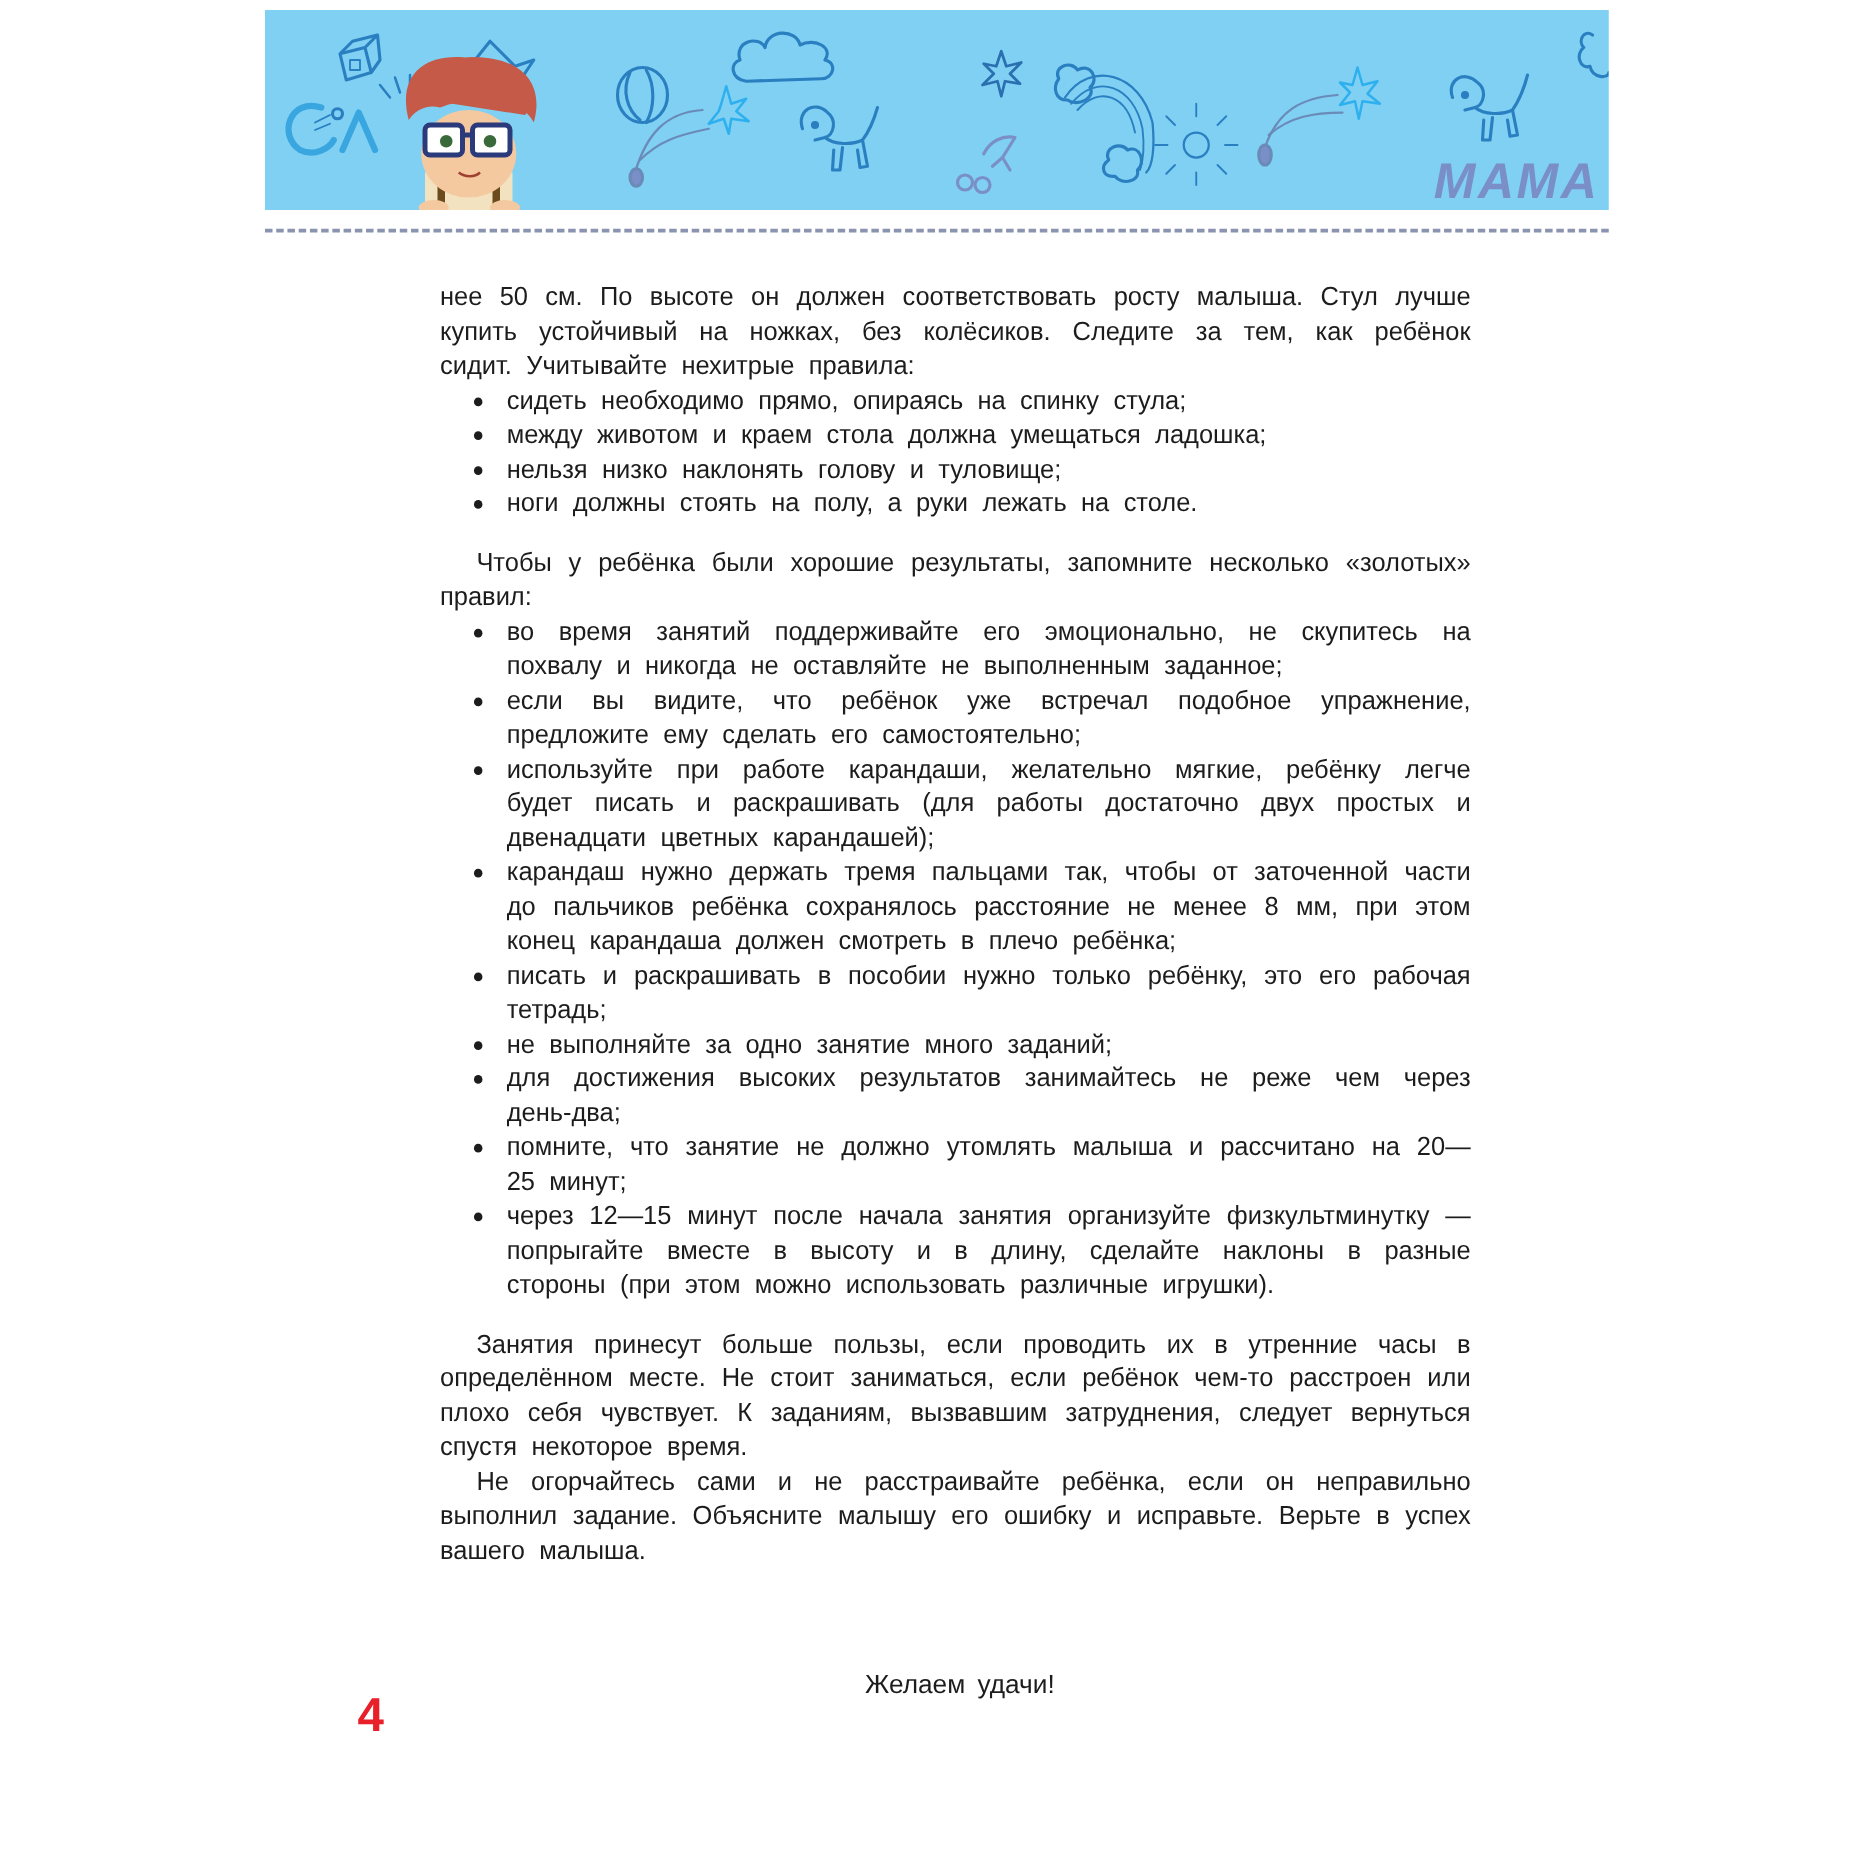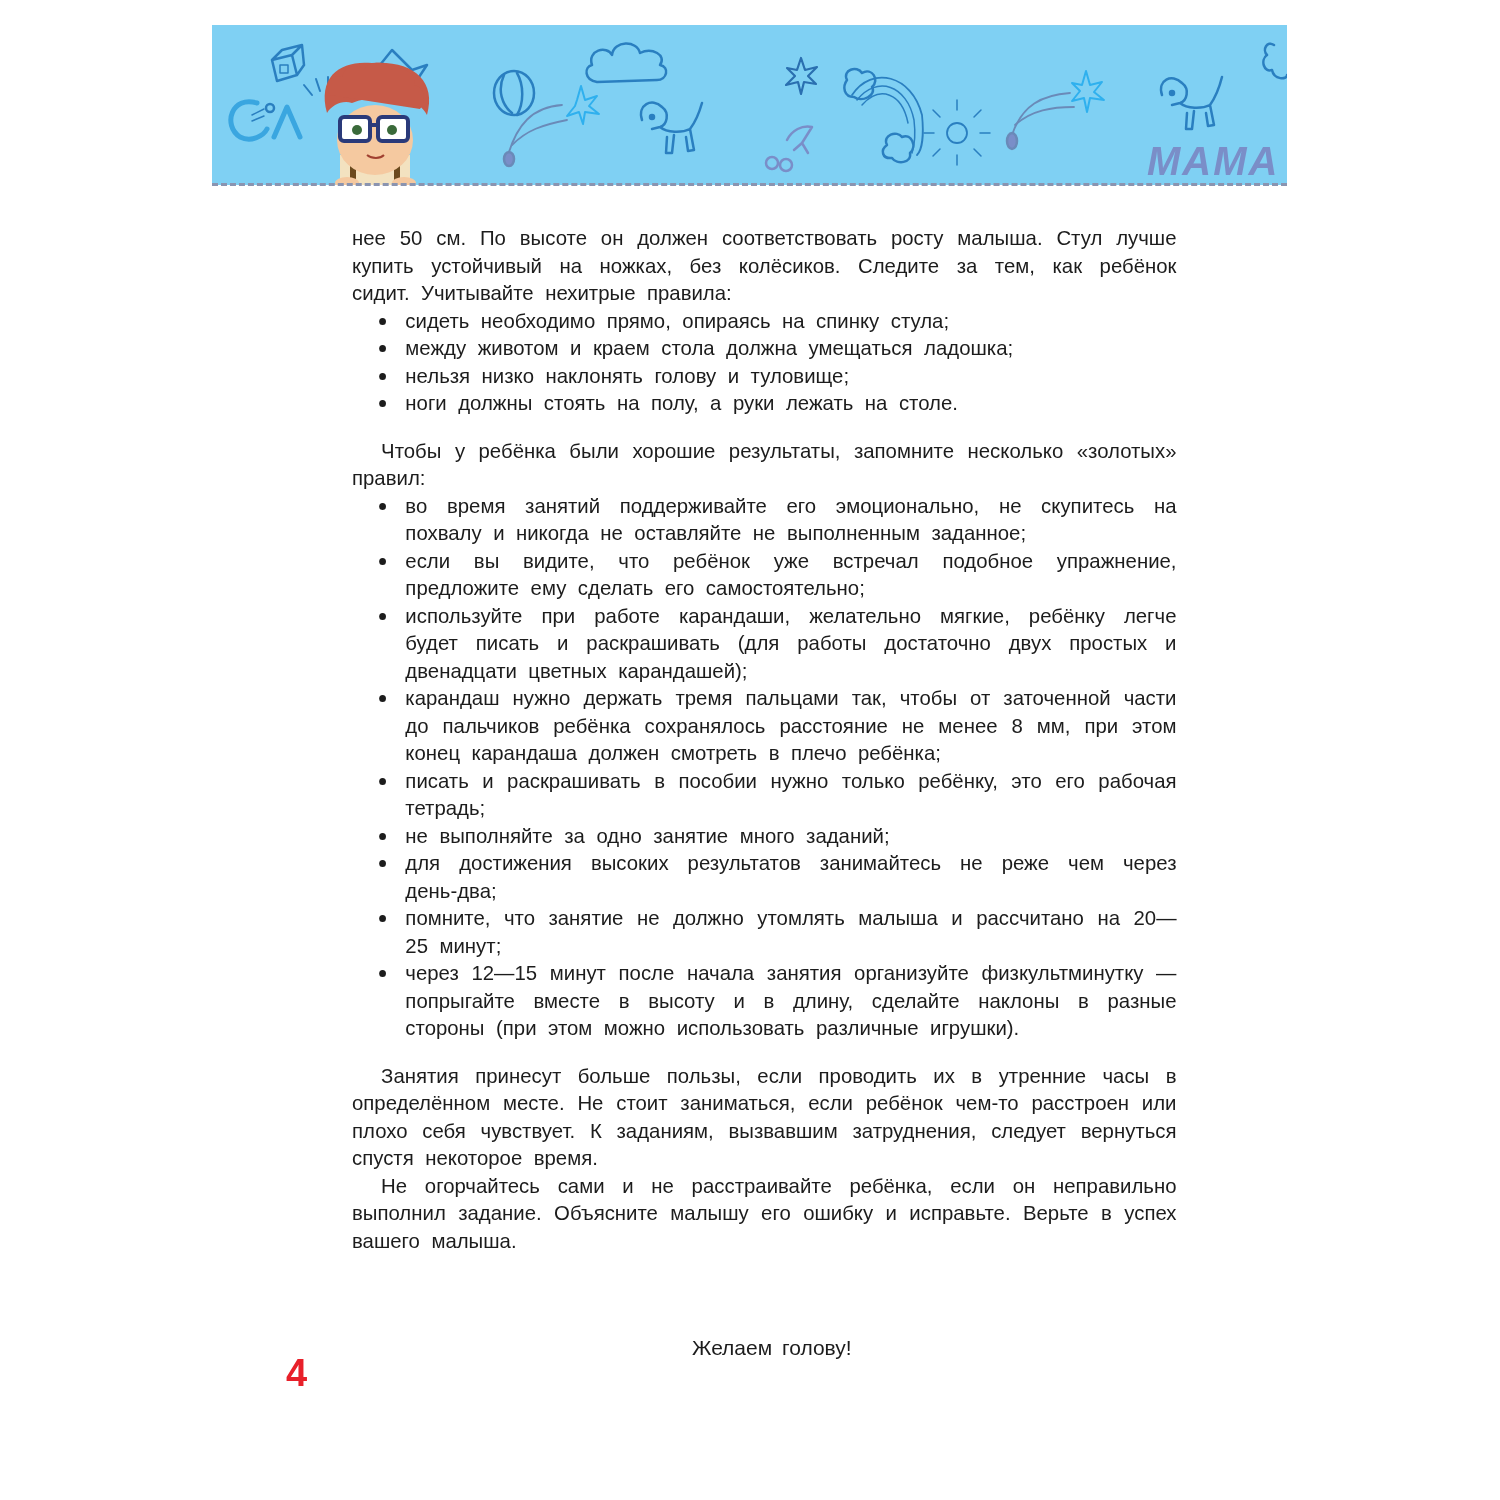--- a/index.html
+++ b/index.html
@@ -1,21 +1,21 @@
 <!DOCTYPE html>
 <html><head>
 <meta charset="utf-8">
 <style>
   html, body { margin: 0; padding: 0; }
   body {
     width: 1500px; height: 1500px; background: #ffffff; position: relative; overflow: hidden;
     font-family: "Liberation Sans", sans-serif; color: #1a1a1a;
   }
   .banner {
-    position: absolute; left: 212px; top: 25px; width: 1075px; height: 160px;
+    position: absolute; left: 212px; top: 8px; width: 1075px; height: 160px;
     background: #7fd0f3; overflow: hidden;
   }
   .banner-dash {
     position: absolute; left: 212px; top: 183px; width: 1075px; height: 0;
     border-top: 3px dashed #8a94b0;
   }
   .banner svg { position: absolute; left: 0; top: 0; }
   .text-block {
     position: absolute; left: 352px; top: 224px; width: 850px;
     font-family: "Liberation Sans", sans-serif;
@@ -141,14 +141,14 @@
     <li><span class="dot"></span><span>не выполняйте за одно занятие много заданий;</span></li>
     <li><span class="dot"></span><span>для достижения высоких результатов занимайтесь не реже чем через день-два;</span></li>
     <li><span class="dot"></span><span>помните, что занятие не должно утомлять малыша и рассчитано на 20—25 минут;</span></li>
     <li><span class="dot"></span><span>через 12—15 минут после начала занятия организуйте физкультминутку — попрыгайте вместе в высоту и в длину, сделайте наклоны в разные стороны (при этом можно использовать различные игрушки).</span></li>
   </ul>
   <div class="gap"></div>
   <p class="para indent">Занятия принесут больше пользы, если проводить их в утренние часы в определённом месте. Не стоит заниматься, если ребёнок чем-то расстроен или плохо себя чувствует. К заданиям, вызвавшим затруднения, следует вернуться спустя некоторое время.</p>
   <p class="para indent">Не огорчайтесь сами и не расстраивайте ребёнка, если он неправильно выполнил задание. Объясните малышу его ошибку и исправьте. Верьте в успех вашего малыша.</p>
 </div>
 
-<div class="closing">Желаем голову!</div>
+<div class="closing">Желаем удачи!</div>
 <div class="page-number">4</div>
 
 </body></html>

